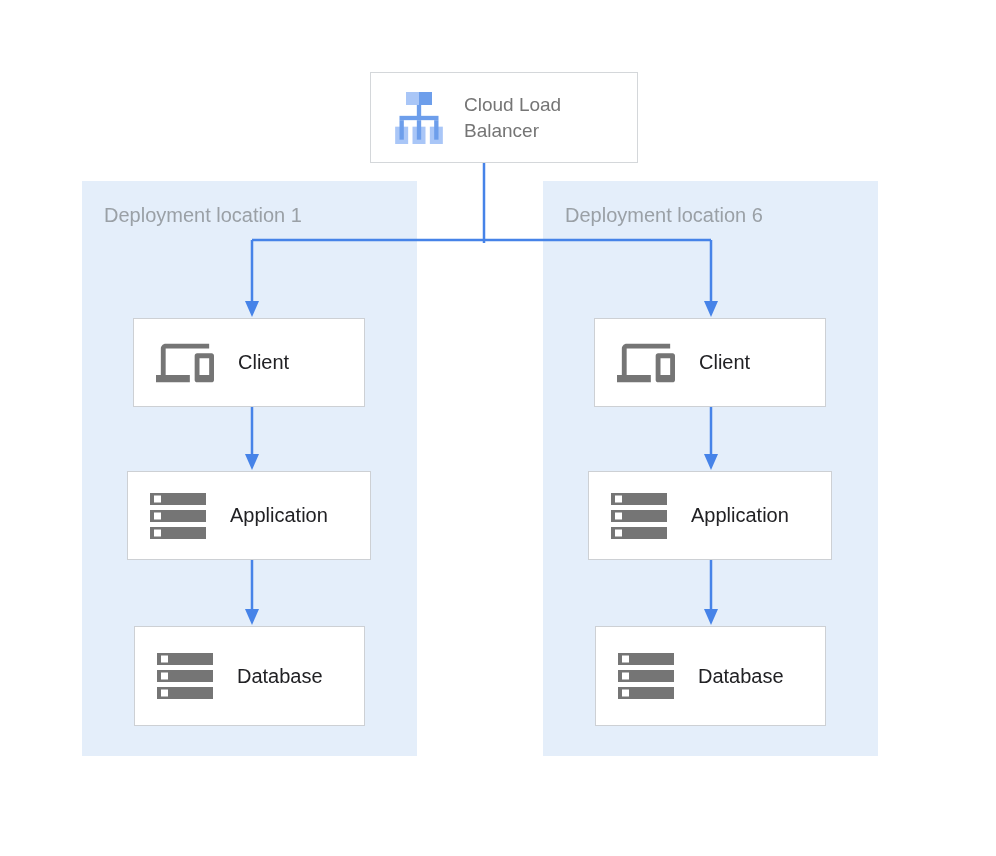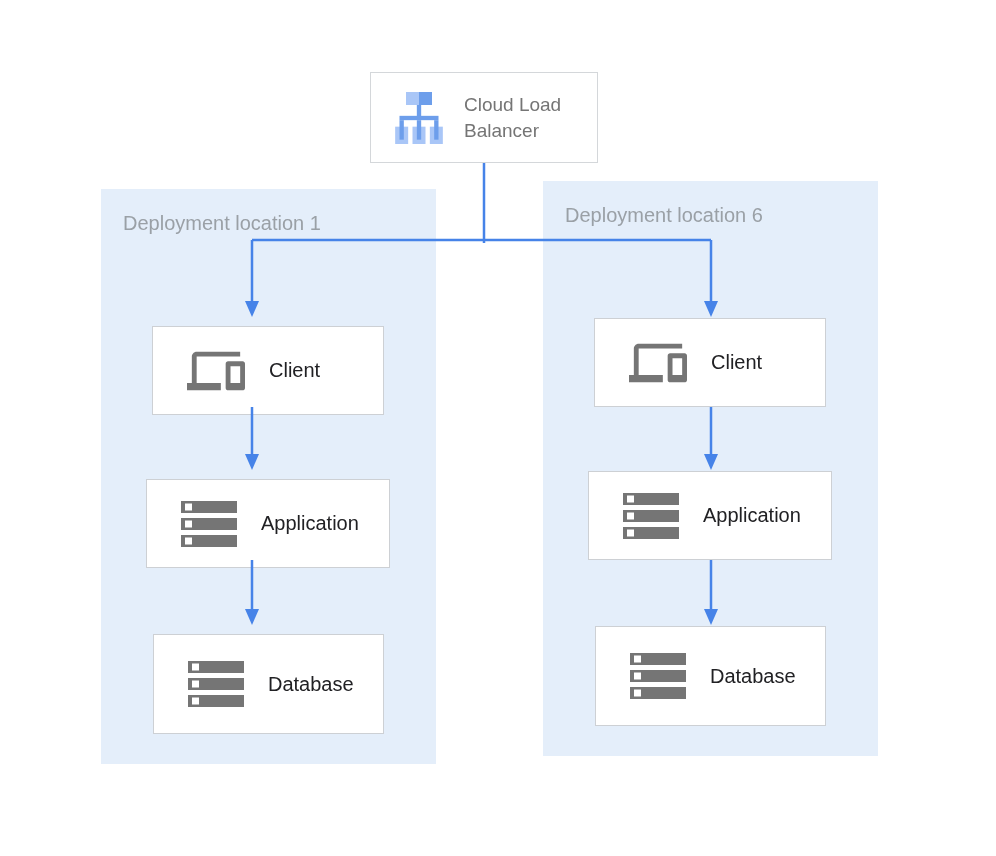--- a/index.html
+++ b/index.html
@@ -14,21 +14,21 @@
   .connectors {
     position: absolute;
     left: 0; top: 0;
     width: 996px; height: 856px;
     z-index: 2;
     pointer-events: none;
   }
   .lb-box {
     position: absolute;
     left: 370px; top: 72px;
-    width: 228px; height: 91px;
+    width: 268px; height: 91px;
     background: #ffffff;
     border: 1px solid #d4d7da;
     box-sizing: border-box;
     display: flex;
     align-items: center;
     padding-left: 24px;
     gap: 21px;
     z-index: 3;
   }
   .lb-label {
@@ -37,37 +37,37 @@
     color: #757575;
     width: 112px;
   }
   .region {
     position: absolute;
     top: 181px;
     width: 335px; height: 575px;
     background: #e4eefa;
     z-index: 1;
   }
-  .region-1 { left: 101px; margin-top: 8px; }
+  .region-1 { left: 82px; }
   .region-2 { left: 543px; }
   .region-label {
     position: absolute;
     left: 22px; top: 23px;
     font-size: 20px;
     color: #9aa0a6;
     white-space: nowrap;
   }
   .node {
     position: absolute;
     background: #ffffff;
     border: 1px solid #cdd0d4;
     box-sizing: border-box;
     display: flex;
     align-items: center;
-    padding-left: 34px;
+    padding-left: 22px;
     gap: 24px;
     z-index: 3;
   }
   .node-client      { left: 51px; top: 137px; width: 232px; height: 89px; }
   .node-application { left: 45px; top: 290px; width: 244px; height: 89px; text-align: right; }
   .node-database    { left: 52px; top: 445px; width: 231px; height: 100px; }
   .node-label {
     font-size: 20px;
     color: #212124;
     white-space: nowrap;

